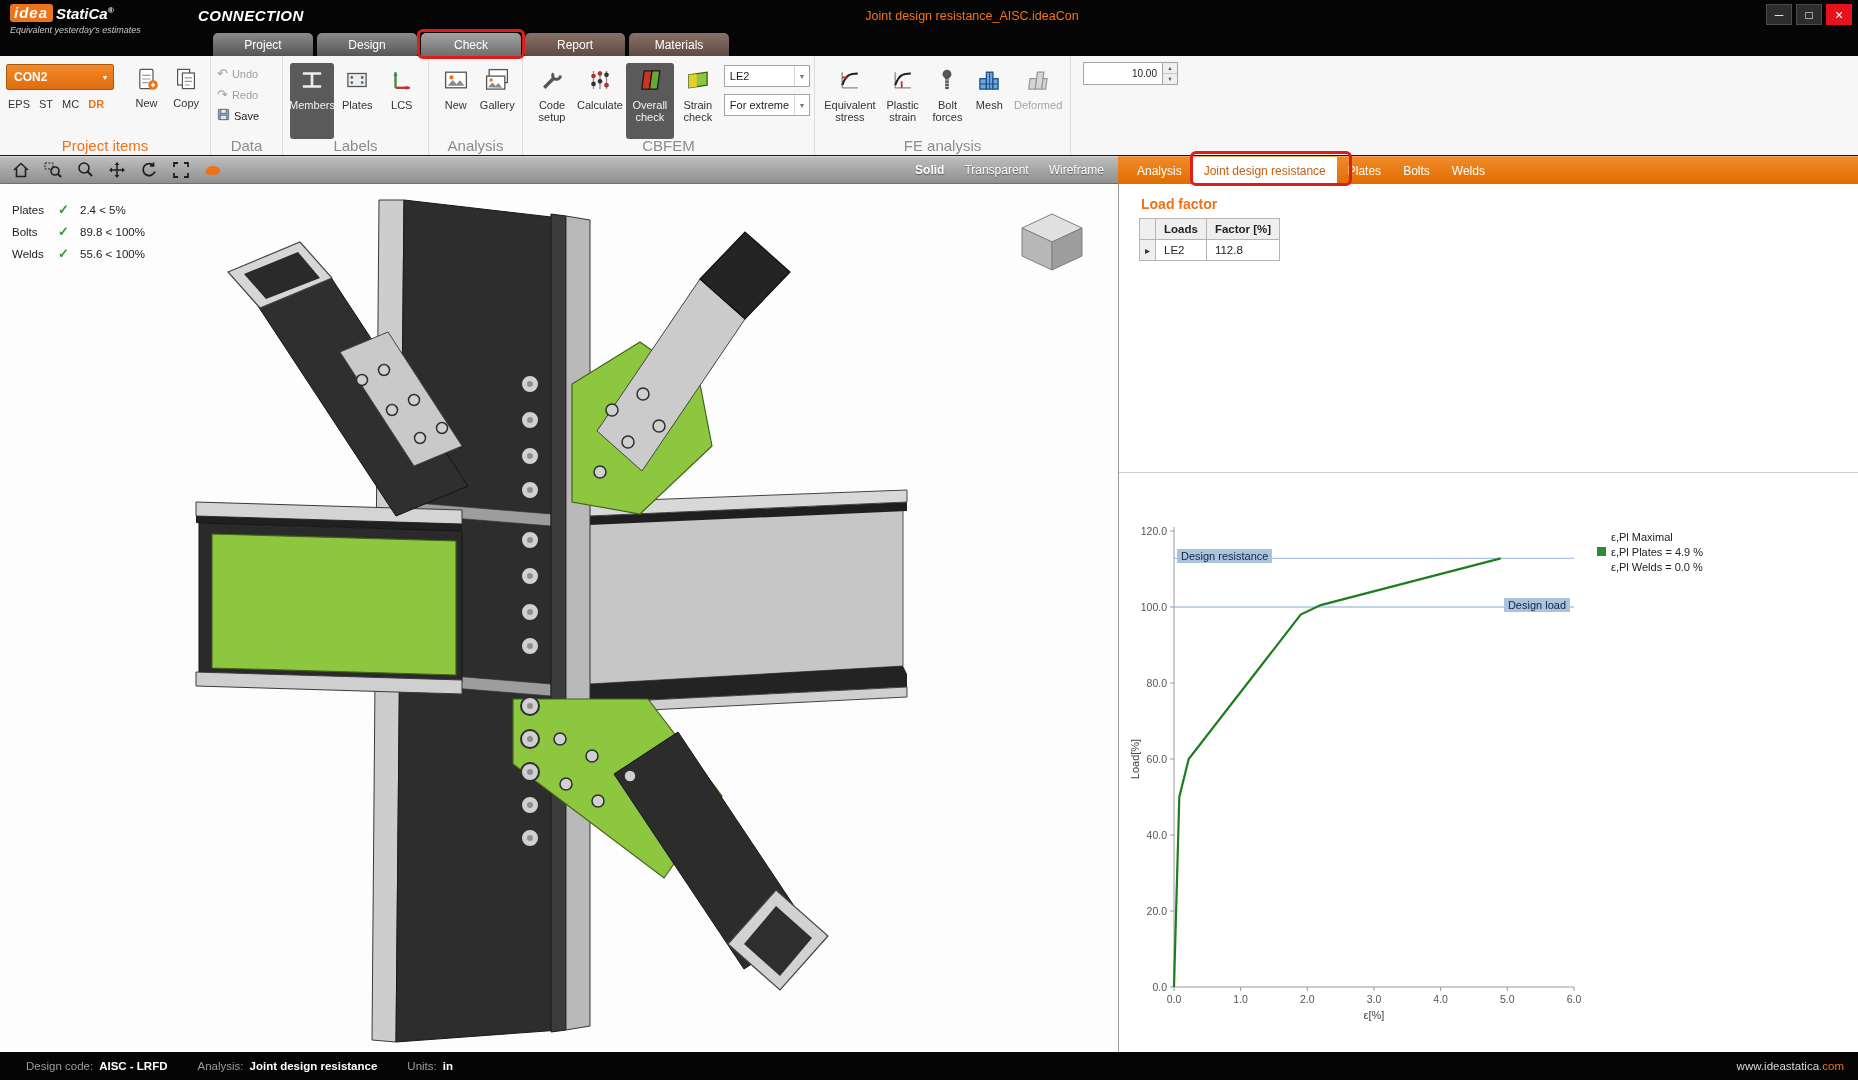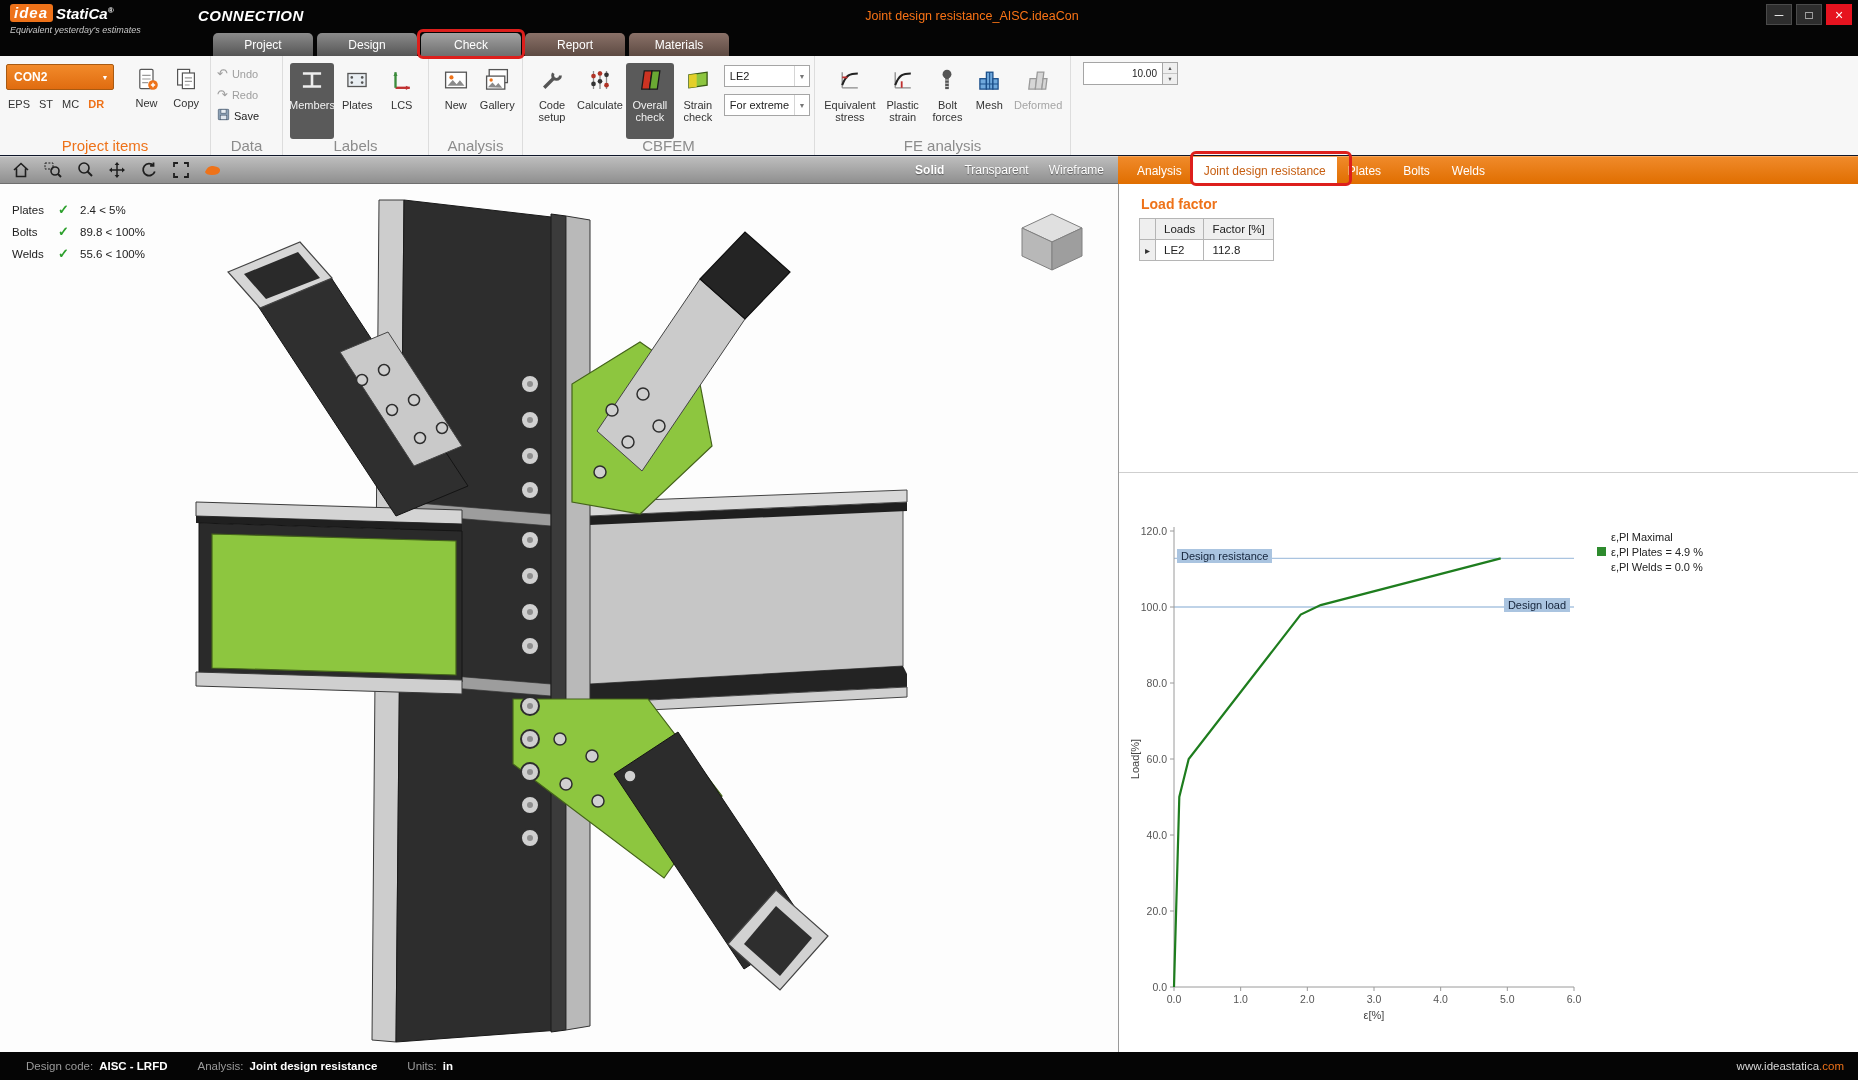--- a/index.html
+++ b/index.html
@@ -99,21 +99,21 @@
 
   
   .results { position:absolute; left:1118px; top:184px; width:740px; height:868px; background:#fff;
              border-left:1px solid #9a9a9a; }
   .load-factor-title { position:absolute; left:22px; top:12px; font-size:14px; font-weight:bold;
                        color:#ee7219; }
   .lf-table { position:absolute; left:20px; top:34px; border-collapse:collapse; font-size:11.5px;
               color:#222; }
   .lf-table th, .lf-table td { border:1px solid #b5b5b5; padding:4px 8px; font-weight:normal;
                                text-align:left; }
-  .lf-table th { background:#efefef; }
+  .lf-table th { background:#efefef;font-weight:bold; }
   .lf-table .ind { width:14px; background:#efefef; padding:4px 5px; font-size:10px; color:#333; }
   .lf-table .c-loads { min-width:44px; }
   .lf-table .c-factor { min-width:56px; }
 
   .chart-section { position:absolute; left:0; top:288px; right:0; bottom:0;
                    border-top:1px solid #cfcfcf; }
   .chart-title { position:absolute; left:0; top:18px; width:540px; text-align:center;
                  font-size:13px; color:#444; }
   #chart-svg { position:absolute; left:8px; top:44px; }
   #chart-svg .tick { font-size:10.5px; fill:#555; }

